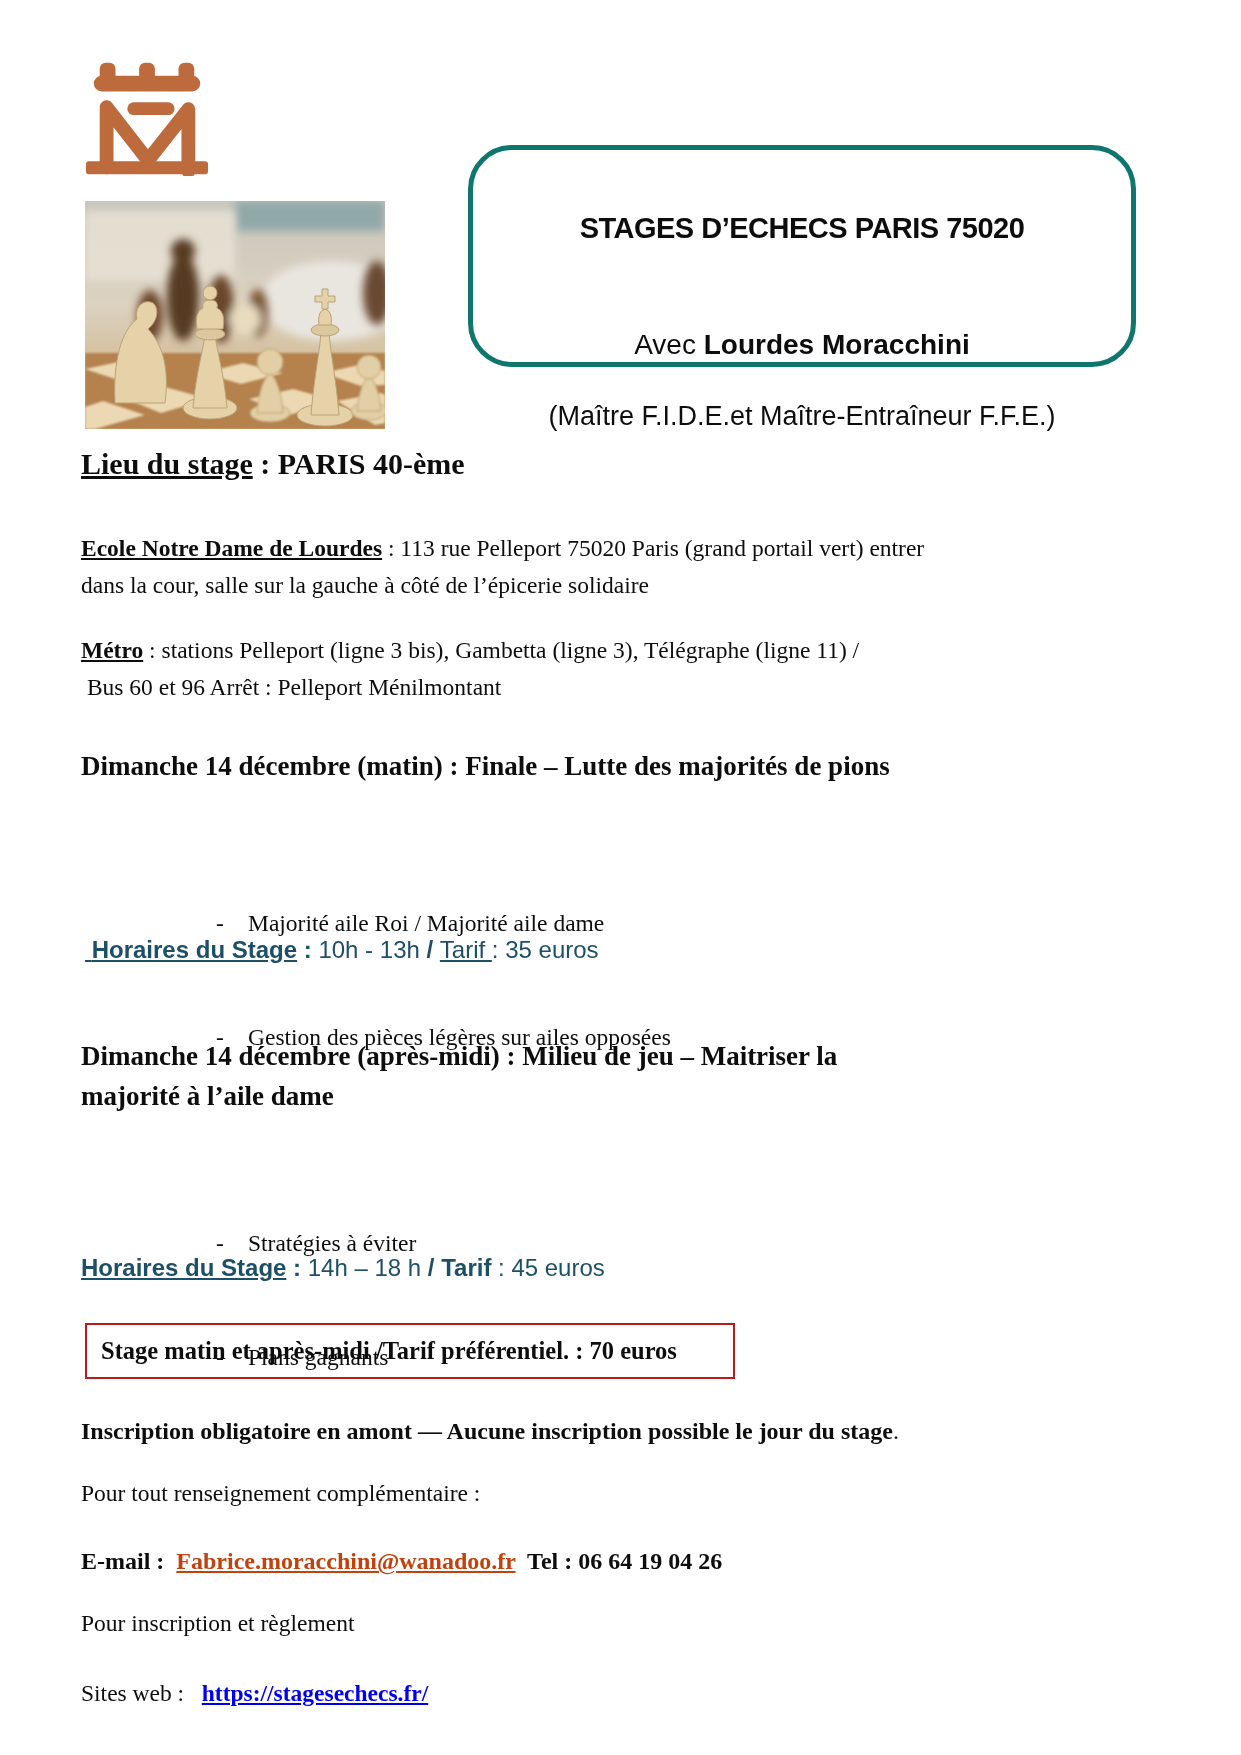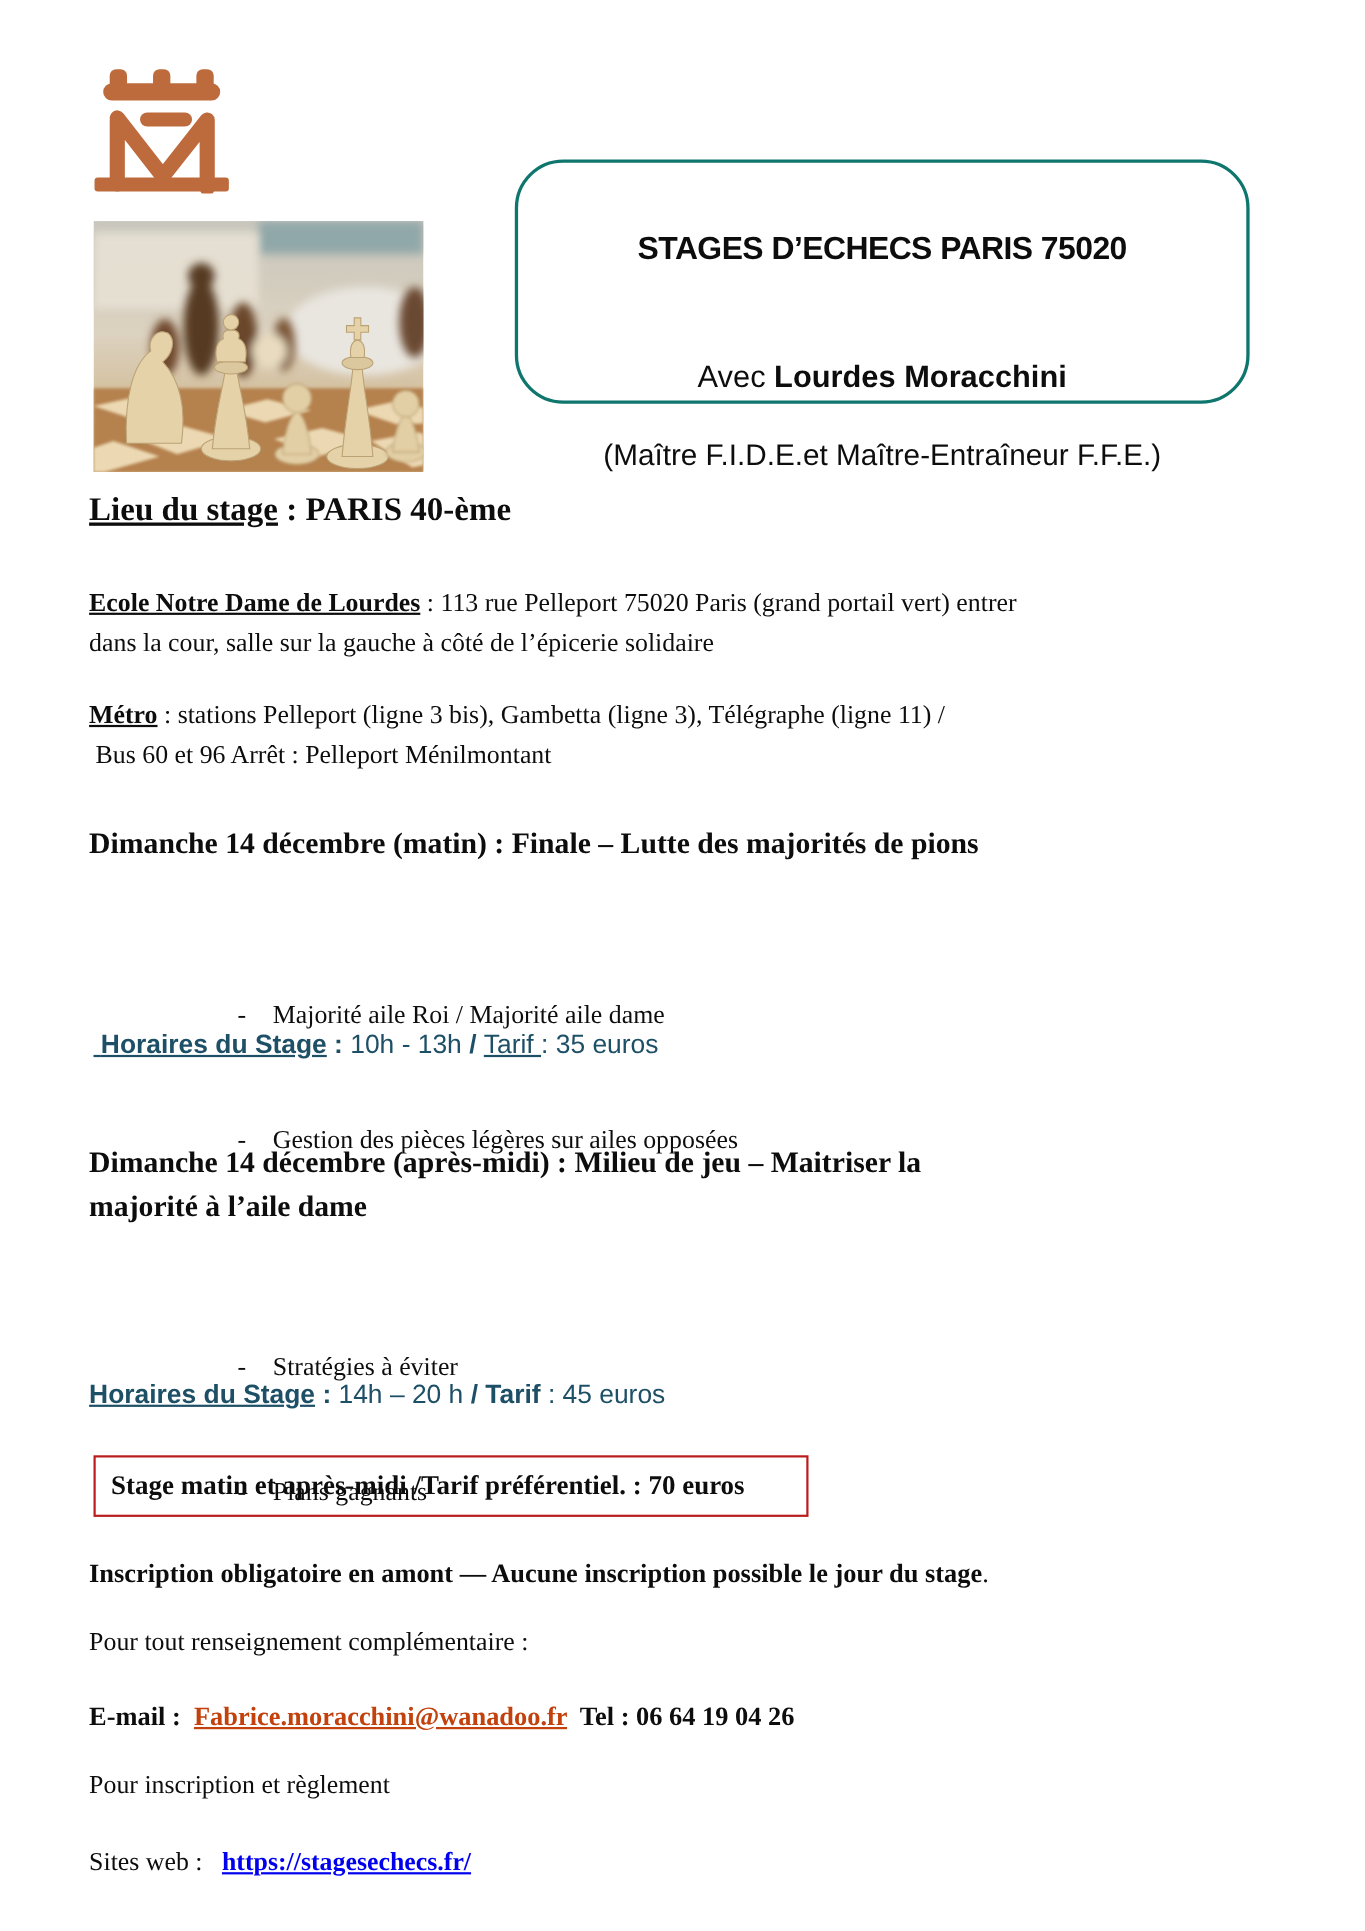--- a/index.html
+++ b/index.html
@@ -12,21 +12,21 @@
     color:#0d0d0d;
     overflow:hidden;
   }
   .abs{position:absolute;white-space:pre-wrap;}
 
   
   .logo{left:82px;top:26px;width:130px;height:114px;}
   .photo{left:85px;top:165px;width:300px;height:228px;}
   .title-box{
     left:468px;top:145px;width:668px;height:222px;
-    box-sizing:border-box;border:3px solid #0f766e;border-radius:44px;
+    box-sizing:border-box;border:5px solid #0f766e;border-radius:44px;
     text-align:center;padding-top:24px;
     font-family:"Liberation Sans", sans-serif;
   }
   .tb-line1,.tb-line2{font-size:29px;font-weight:600;line-height:37px;letter-spacing:-0.5px;}
   .tb-line3{font-size:28px;line-height:36px;margin-top:44px;}
   .tb-line3 .name{font-weight:700;}
   .tb-line4{font-size:27px;line-height:35px;}
 
   
   .lieu{left:81px;top:447px;font-size:30px;font-weight:700;}
@@ -178,21 +178,21 @@
 
   <div class="abs schedule s1"><span class="bu"> Horaires du Stage</span><span class="b"> : </span><span>10h - 13h </span><span class="b">/ </span><span class="u">Tarif </span><span>: 35 euros</span></div>
 
   <div class="abs session-heading h-afternoon"><span>Dimanche 14 décembre (après-midi) : Milieu de jeu – Maitriser la</span><br><span>majorité à l’aile dame</span></div>
 
   <div class="abs bullets b-afternoon">
     <div class="bullet-row"><span class="bullet-dash">-</span><span>Stratégies à éviter</span></div>
     <div class="bullet-row"><span class="bullet-dash">-</span><span>Plans gagnants</span></div>
   </div>
 
-  <div class="abs schedule s2"><span class="bu">Horaires du Stage</span><span class="b"> : </span><span>14h – 20 h </span><span class="b">/ Tarif</span><span> : 45 euros</span></div>
+  <div class="abs schedule s2"><span class="bu">Horaires du Stage</span><span class="b"> : </span><span>14h – 18 h </span><span class="b">/ Tarif</span><span> : 45 euros</span></div>
 
   <div class="abs combo-box"><span>Stage matin et après-midi /Tarif préférentiel. : 70 euros</span></div>
 
   <div class="abs renseignement">Pour tout renseignement complémentaire :</div>
 
   <div class="abs inscription"><span>Inscription obligatoire en amont — Aucune inscription possible le jour du stage</span><span class="dot">.</span></div>
 
   <div class="abs email-line"><span>E-mail :  </span><a>Fabrice.moracchini@wanadoo.fr</a><span>  Tel : 06 64 19 04 26</span></div>
 
   <div class="abs reglement">Pour inscription et règlement</div>

